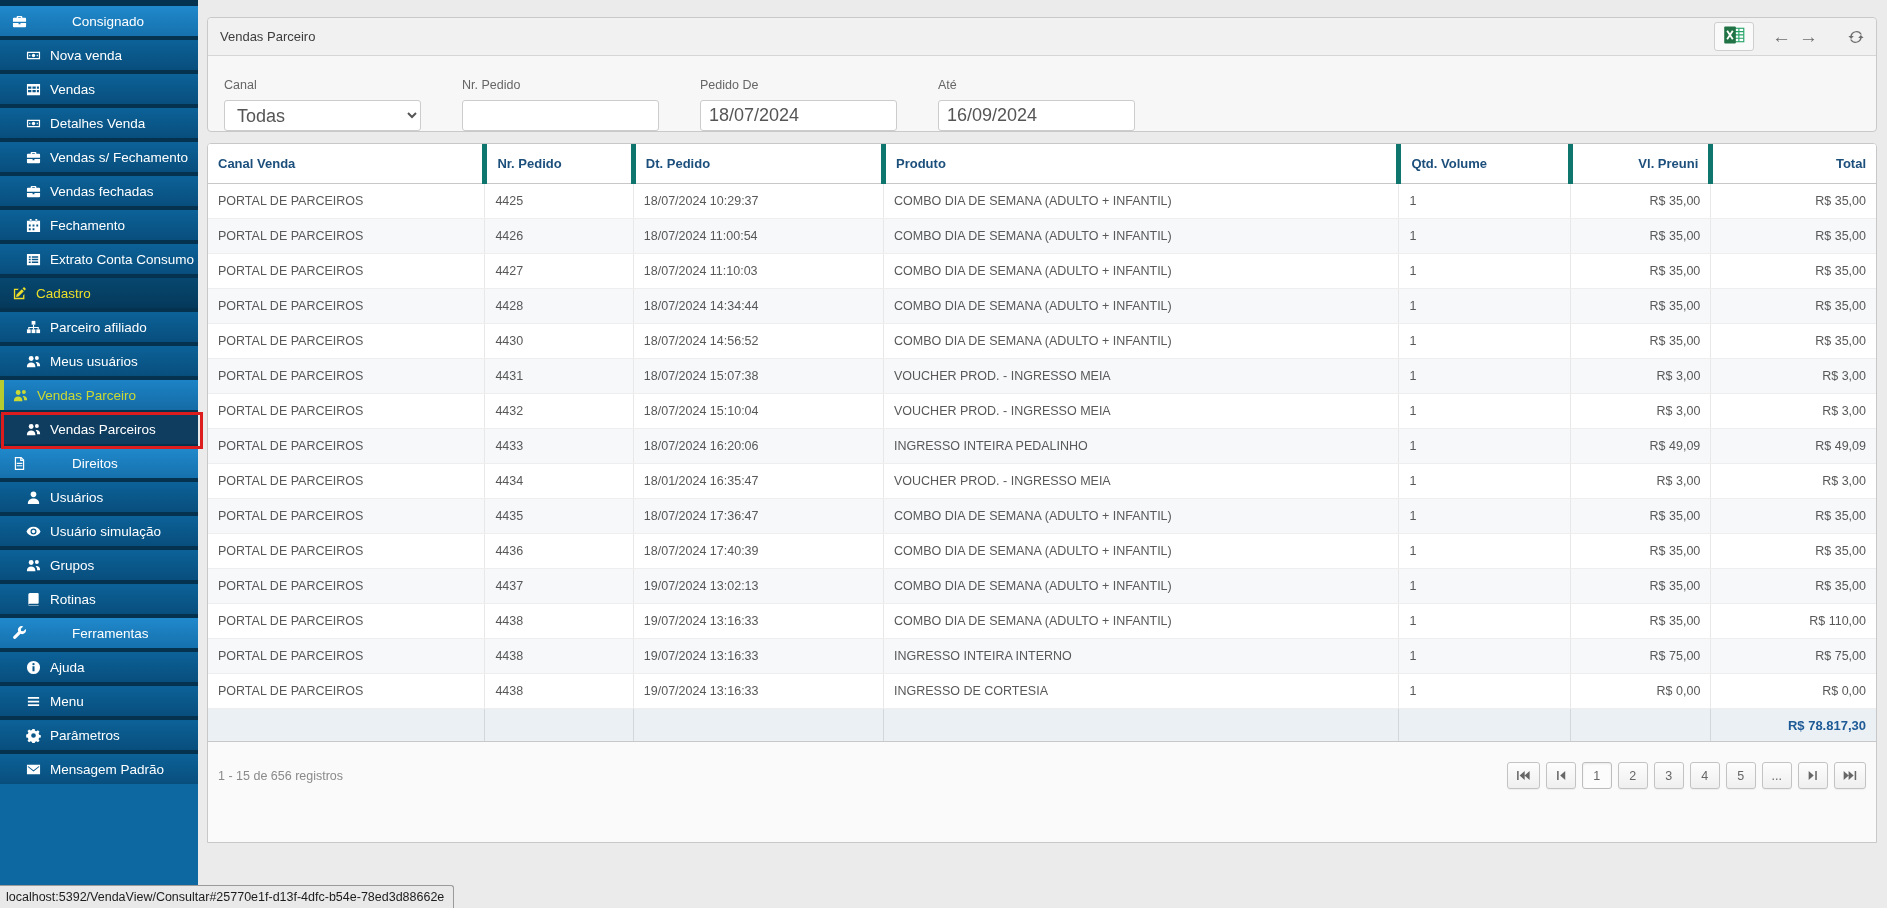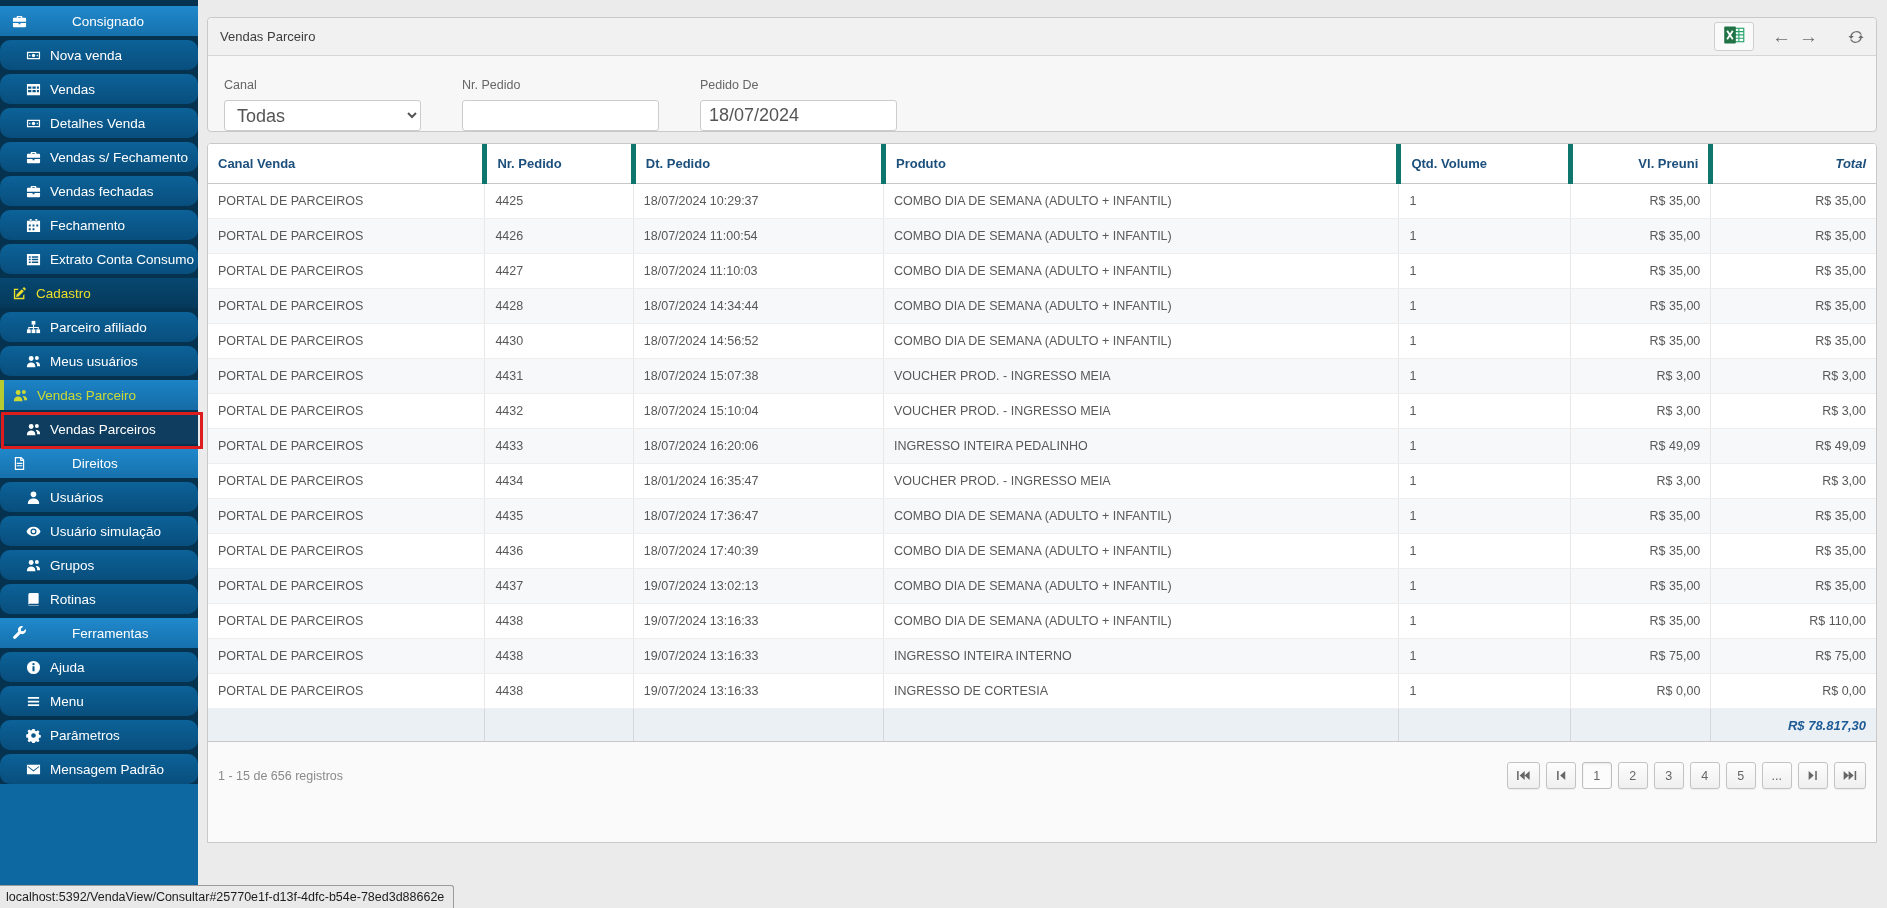--- a/index.html
+++ b/index.html
@@ -17,21 +17,21 @@
     background:#0d67a0; z-index:1;
   }
   .sb-list { background:#05324e; padding-top:6px; }
   .sb-item {
     height:30px; margin-bottom:4px; display:flex; align-items:center;
     color:#fff; font-size:13.5px; cursor:pointer; padding-left:26px;
     white-space:nowrap; overflow:hidden;
   }
   .sb-item .sb-icon { width:15px; height:15px; margin-right:9px; flex:0 0 auto; }
   .sb-item .sb-icon svg { width:15px; height:15px; fill:currentColor; display:block; }
-  .sb-item.child  { background:linear-gradient(180deg,#0c6298,#084e7d);border-radius:10px; }
+  .sb-item.child  { background:linear-gradient(180deg,#0c6298,#084e7d); }
   .sb-item.parent { background:linear-gradient(180deg,#2089cc,#1671ad); padding-left:12px;gap:36px; }
   .sb-item.open   { background:linear-gradient(180deg,#07476f,#05395b); color:#ecdf2a; padding-left:12px; }
   .sb-item.active {
     background:linear-gradient(180deg,#1c83c6,#156ba5); color:#cbd934;
     border-left:4px solid #b6cb2f; padding-left:9px;
   }
   .sb-item.selected { background:#0e3d60; }
 
   .annotation-box {
     position:absolute; left:1px; top:412px; width:202px; height:37px;
@@ -88,34 +88,34 @@
   .table-panel {
     margin-top:11px; border:1px solid #c8c8c8; border-radius:4px 4px 0 0;
     background:#fafafa; height:700px; overflow:hidden;
   }
   table { width:100%; border-collapse:collapse; background:#fff; table-layout:fixed; }
   th {
     padding:12px 10px; font-size:13px; font-weight:bold; color:#1c4f7c;
     text-align:left; background:#fff; border-bottom:1px solid #c8c8c8;
     border-right:5px solid #0f766e; white-space:nowrap; overflow:hidden;
   }
-  th:last-child { border-right:none;font-style:italic; }
+  th:last-child { border-right:none; }
   th.r, td.r { text-align:right; }
   td {
     height:35px; padding:0 10px; font-size:12.5px; color:#585858;
     border-right:1px solid #e8e8e8; border-bottom:1px solid #eeeeee;
     white-space:nowrap; overflow:hidden;
   }
   td:last-child { border-right:none; }
   tbody tr:nth-child(even) td { background:#f6f8fa; }
   tfoot td {
     background:#ebf0f5; height:33px; border-top:1px solid #c8c8c8;
     border-bottom:1px solid #c8c8c8; border-right:1px solid #d3d7dc;
   }
-  tfoot td:last-child { border-right:none;font-style:italic; }
+  tfoot td:last-child { border-right:none; }
   .grand-total { color:#1d5a96; font-weight:bold; font-size:13px; }
 
   .footer-bar { display:flex; align-items:center; padding:20px 10px 0 10px; }
   .records { font-size:12.5px; color:#8a8a8a; }
   .pagination { margin-left:auto; display:flex; gap:6px; }
   .pg-btn {
     min-width:30px; height:27px; display:flex; align-items:center; justify-content:center;
     border:1px solid #c3c3c3; border-radius:3px;
     background:linear-gradient(180deg,#fdfdfd,#efefef);
     font-size:12.5px; color:#666; padding:0 8px; cursor:pointer;
@@ -366,20 +366,21 @@
             <path d="M13.9 5.6A6.2 6.2 0 0 0 2.3 6.9H.4l2.7 3.2 2.7-3.2H3.9a4.6 4.6 0 0 1 8.5-1.3h1.5zM2.1 10.4a6.2 6.2 0 0 0 11.6-1.3h1.9l-2.7-3.2-2.7 3.2h1.9a4.6 4.6 0 0 1-8.5 1.3H2.1z"></path>
           </svg>
         </span>
       </div>
     </div>
 
     <div class="form-row">
         <div class="field"><label>Canal</label><select><option>Todas</option></select></div>
         <div class="field"><label>Nr. Pedido</label><input type="text" style=""></div>
         <div class="field"><label>Pedido De</label><input type="text" value="18/07/2024" style=""></div>
+        <div class="field"><label>Até</label><input type="text" value="16/09/2024" style=""></div>
       </div>
 
   </div>
 
   <div class="table-panel">
     <table>
       <colgroup>
           <col style="width: 16.6%;">
           <col style="width: 8.9%;">
           <col style="width: 15%;">

